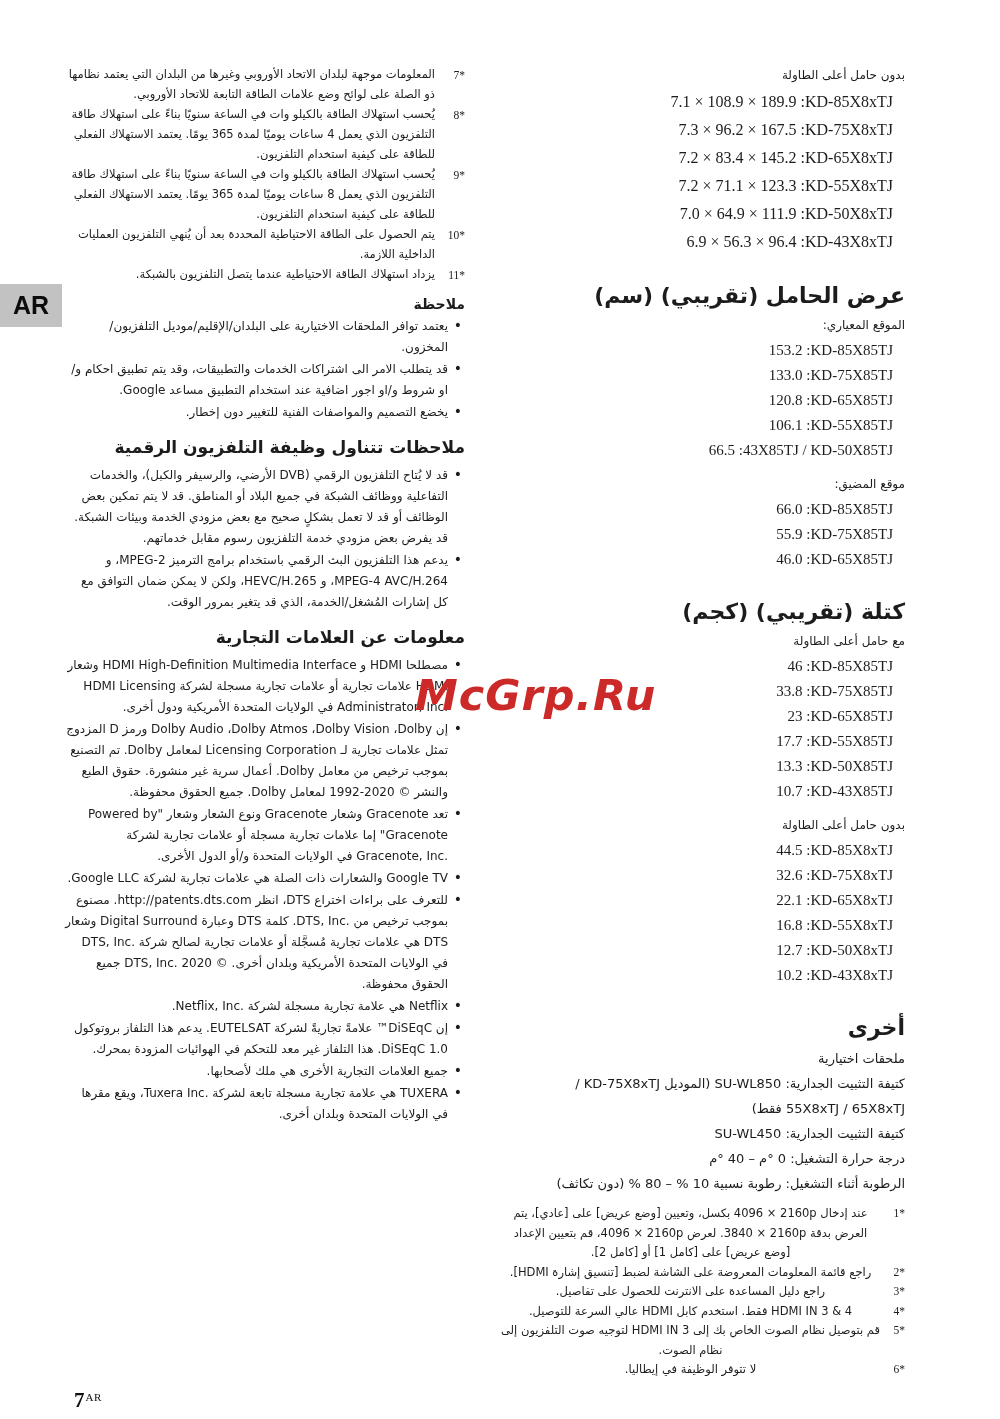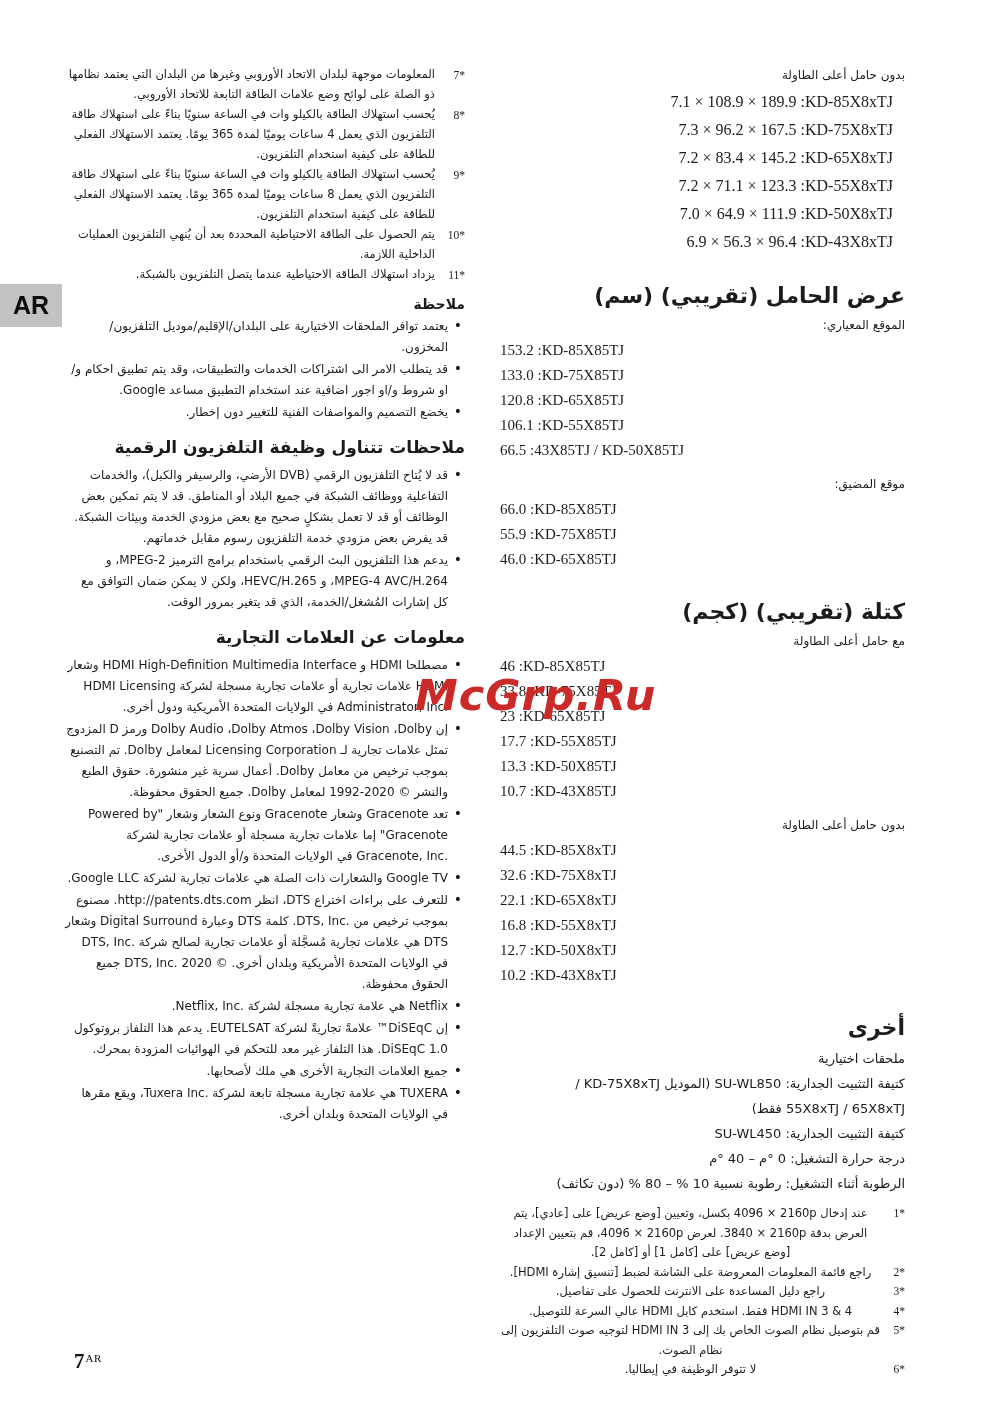--- a/index.html
+++ b/index.html
@@ -18,39 +18,39 @@
   .watermark{position:absolute;left:403px;top:670px;direction:ltr;z-index:9;
              font-family:"DejaVu Sans",sans-serif;font-style:italic;font-weight:bold;
              font-size:43px;letter-spacing:1px;color:#cc2a28;margin-left:12px;}
 
   
   .rlabel{font-size:12px;line-height:22px;margin-bottom:2px;}
   .mt2{margin-top:10px;}
   h2{font-size:22px;line-height:24px;margin:28px 0 6px;font-weight:bold;}
   .spec{font-family:Liberation Serif, serif;direction:ltr;text-align:right;
         font-size:16px;line-height:28px;padding-right:12px;}
-  .sub{font-family:"Liberation Serif",serif;direction:ltr;
+  .sub{font-family:"Liberation Serif",serif;direction:ltr;text-align:right;
        font-size:15px;line-height:25px;padding-right:12px;}
   .oline{font-size:13px;line-height:25px;}
   .fns{margin-top:8px;}
   .fn{display:flex;gap:6px;font-size:11.5px;line-height:19.5px;}
   .fnm{flex:0 0 18px;direction:ltr;text-align:right;font-family:"Liberation Serif",serif;}
   .fnt{flex:1;text-align:center;}
 
   
   .lfn{display:flex;gap:6px;font-size:11.5px;line-height:20px;}
   .lfnm{flex:0 0 24px;direction:ltr;text-align:right;font-family:"Liberation Serif",serif;padding-top:1px;}
   .lfnt{flex:1;}
   .h-small{font-size:14px;font-weight:bold;margin:11px 0 4px;}
   .h-mid{font-size:17px;font-weight:bold;margin:13px 0 7px;line-height:22px;}
   .b{position:relative;padding-right:17px;font-size:12px;line-height:21px;margin-bottom:1px;}
   .b::before{content:"\2022";position:absolute;right:3px;top:-1px;font-size:14px;}
 
   
-  .footer{position:absolute;left:74px;top:1349px;direction:ltr;font-family:"Liberation Serif",serif;color:#111;}
+  .footer{position:absolute;left:74px;top:1388px;direction:ltr;font-family:"Liberation Serif",serif;color:#111;}
   .fnum{font-size:21px;font-weight:bold;}
   .fsup{font-size:11px;vertical-align:super;letter-spacing:0.5px;margin-left:1px;}
 </style>
 </head>
 <body>
 
 <div class="page">
 
   <div class="ar-tab">AR</div>
 

